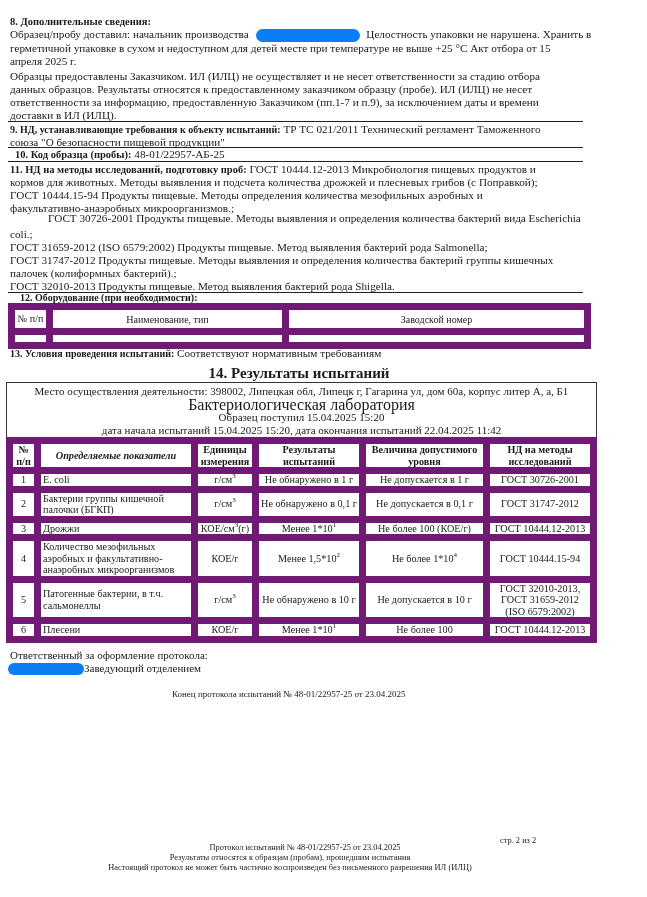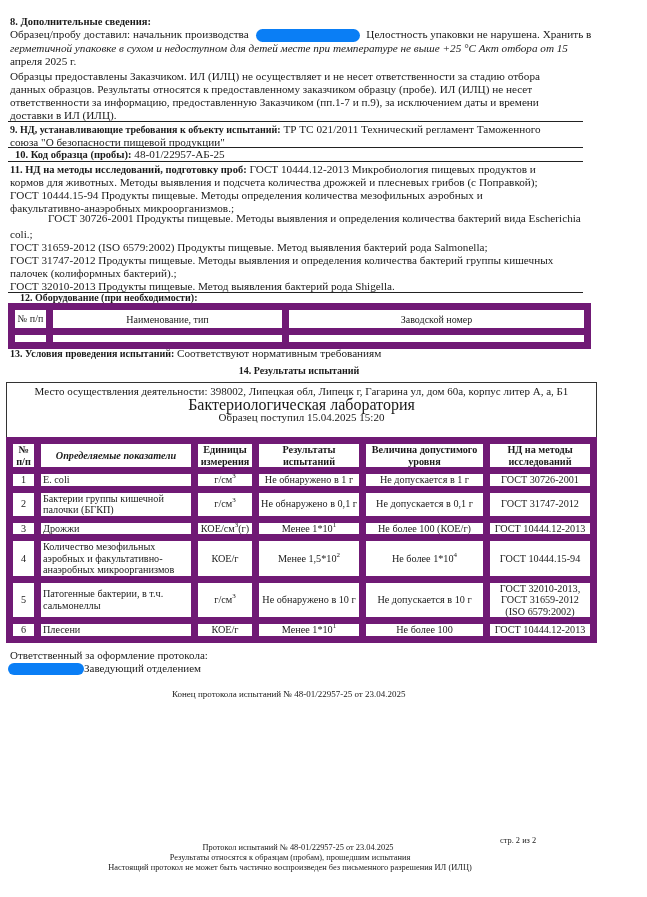--- a/index.html
+++ b/index.html
@@ -21,21 +21,21 @@
 </style>
 </head>
 <body>
 
 <div class="abs t b" style="left:10px;top:15px;font-size:10.5px;">8. Дополнительные сведения:</div>
 <div class="abs t" style="left:10px;top:28px;">
   <span>Образец/пробу доставил: начальник производства</span>
   <span class="redact" style="width:104px;height:13px;margin:0 4px;"></span>
   <span>Целостность упаковки не нарушена. Хранить в</span>
 </div>
-<div class="abs t" style="left:10px;top:42px;font-style:italic;">герметичной упаковке в сухом и недоступном для детей месте при температуре не выше +25 °C  Акт отбора от 15</div>
+<div class="abs t" style="left:10px;top:42px;">герметичной упаковке в сухом и недоступном для детей месте при температуре не выше +25 °C  Акт отбора от 15</div>
 <div class="abs t" style="left:10px;top:55px;">апреля 2025 г.</div>
 <div class="abs t" style="left:10px;top:70px;">Образцы предоставлены Заказчиком. ИЛ (ИЛЦ) не осуществляет и не несет ответственности за стадию отбора</div>
 <div class="abs t" style="left:10px;top:83px;">данных образцов. Результаты относятся к предоставленному заказчиком образцу (пробе). ИЛ (ИЛЦ) не несет</div>
 <div class="abs t" style="left:10px;top:96px;">ответственности за информацию, предоставленную Заказчиком (пп.1-7 и п.9), за исключением даты и времени</div>
 <div class="abs t" style="left:10px;top:109px;">доставки в ИЛ (ИЛЦ).</div>
 <div class="hr" style="left:8px;top:121px;width:575px;"></div>
 
 <div class="abs t" style="left:10px;top:123px;">
   <span class="b" style="font-size:10px;">9. НД, устанавливающие требования к объекту испытаний:</span><span> ТР ТС 021/2011 Технический регламент Таможенного</span>
 </div>
@@ -74,26 +74,27 @@
     <td></td>
     <td></td>
   </tr>
 </tbody>
   </table>
 
 <div class="abs t" style="left:10px;top:347px;">
   <span class="b" style="font-size:10px;">13. Условия проведения испытаний:</span><span> Соответствуют нормативным требованиям</span>
 </div>
 
-<div class="abs b" style="left:0;width:598px;top:365px;text-align:center;font-size:10px;">14. Результаты испытаний</div>
+<div class="abs b" style="left:0;width:598px;top:365px;text-align:center;font-size:15px;">14. Результаты испытаний</div>
 
 <div class="abs" style="left:6px;top:382px;width:589px;height:55px;border:1px solid #333;border-bottom:none;">
   <div class="t" style="text-align:center;margin-top:2px;font-size:11px;">Место осуществления деятельности: 398002, Липецкая обл, Липецк г, Гагарина ул, дом 60а, корпус литер А, а, Б1</div>
   <div class="t" style="text-align:center;font-size:16px;">Бактериологическая лаборатория</div>
   <div class="t" style="text-align:center;font-size:11px;">Образец поступил 15.04.2025 15:20</div>
+  <div class="t" style="text-align:center;font-size:11px;">дата начала испытаний 15.04.2025 15:20, дата окончания испытаний 22.04.2025 11:42</div>
 </div>
 
 <table class="abs res" style="left:6px;top:437px;width:591px;">
   <tbody>
       <tr style="height:25px;">
     <th class="c" style="width:17px;">№ п/п</th>
     <th class="c" style="width:146px;font-style:italic;">Определяемые показатели</th>
     <th class="c" style="width:50px;">Единицы измерения</th>
     <th class="c" style="width:96px;">Результаты испытаний</th>
     <th class="c" style="width:113px;">Величина допустимого уровня</th>
@@ -151,15 +152,15 @@
   </table>
 
 <div class="abs t" style="left:10px;top:649px;font-size:11px;">Ответственный за оформление протокола:</div>
 <div class="abs t" style="left:8px;top:662px;font-size:11px;">
   <span class="redact" style="width:76px;height:12px;"></span><span>Заведующий отделением</span>
 </div>
 
 <div class="abs t" style="left:172px;top:688px;font-size:9px;">Конец протокола испытаний № 48-01/22957-25 от 23.04.2025</div>
 
 <div class="abs footer" style="left:500px;top:836px;">стр. 2 из 2</div>
-<div class="abs footer" style="left:8px;width:580px;top:843px;">Протокол испытаний № 48-01/22957-25 от 23.04.2025</div>
+<div class="abs footer" style="left:15px;width:580px;top:843px;">Протокол испытаний № 48-01/22957-25 от 23.04.2025</div>
 <div class="abs footer" style="left:0;width:580px;top:853px;">Результаты относятся к образцам (пробам), прошедшим испытания</div>
 <div class="abs footer" style="left:0;width:580px;top:863px;">Настоящий протокол не может быть частично воспроизведен без письменного разрешения ИЛ (ИЛЦ)</div>
 
 </body></html>

